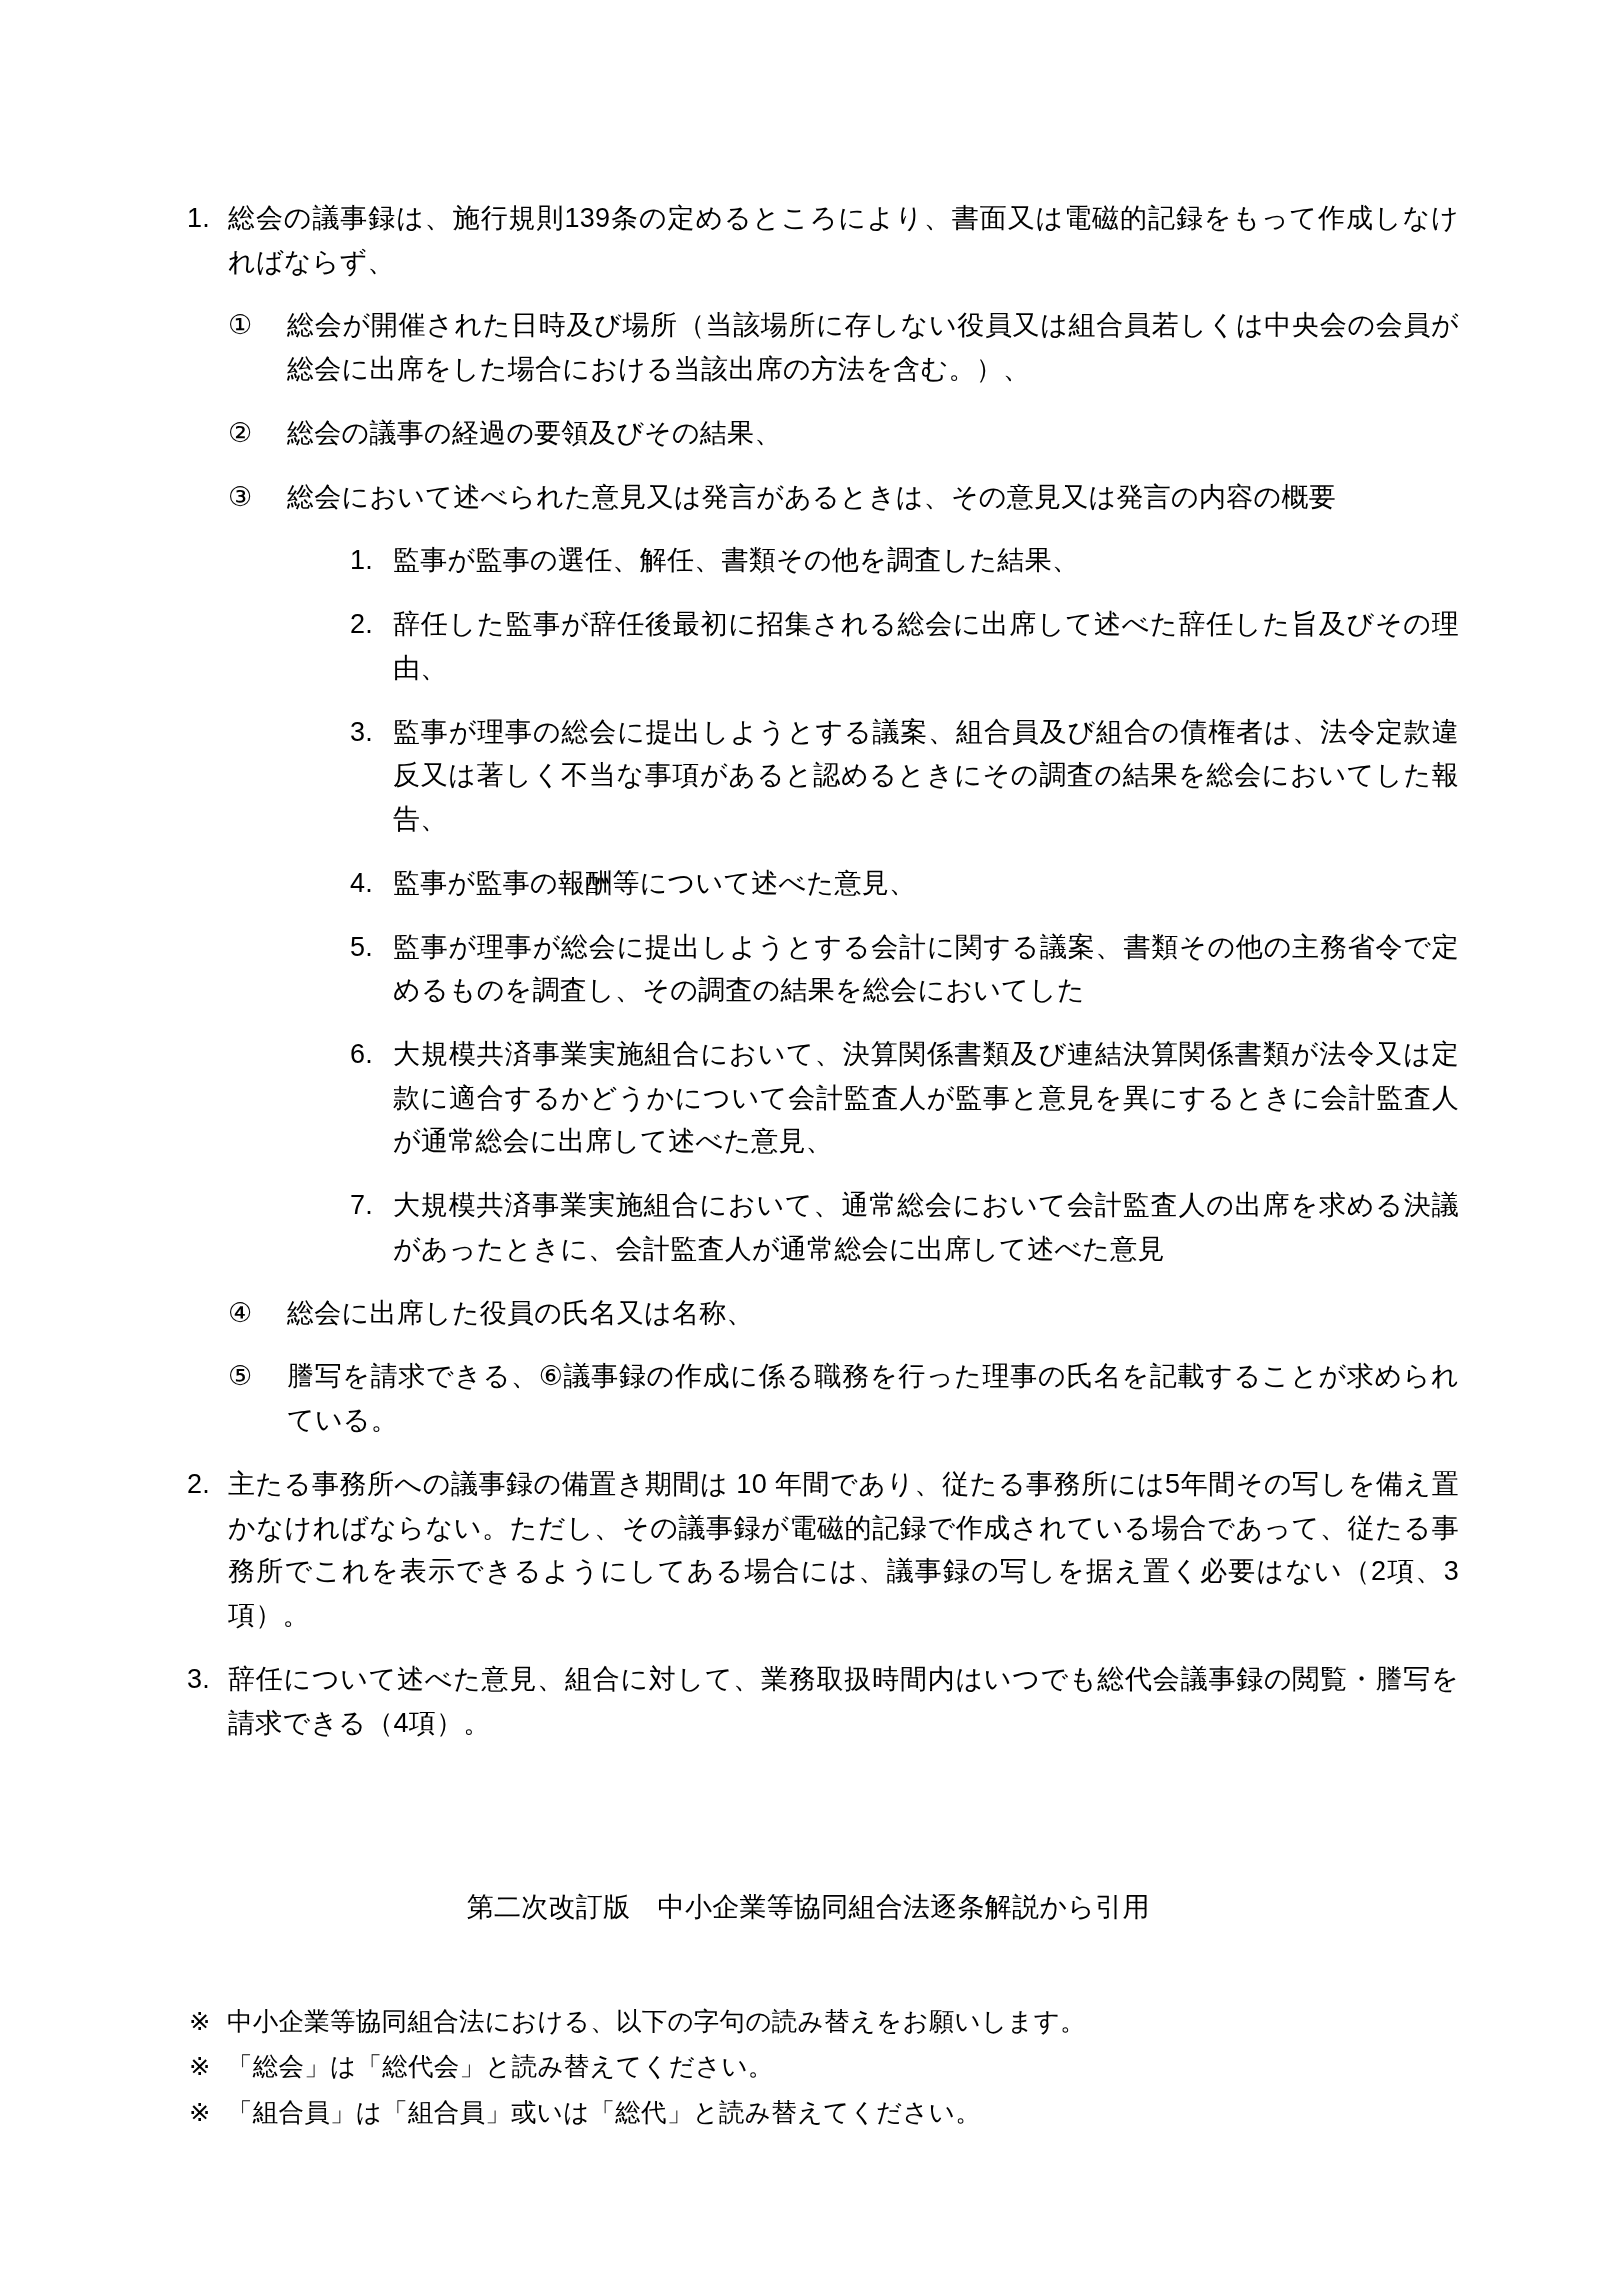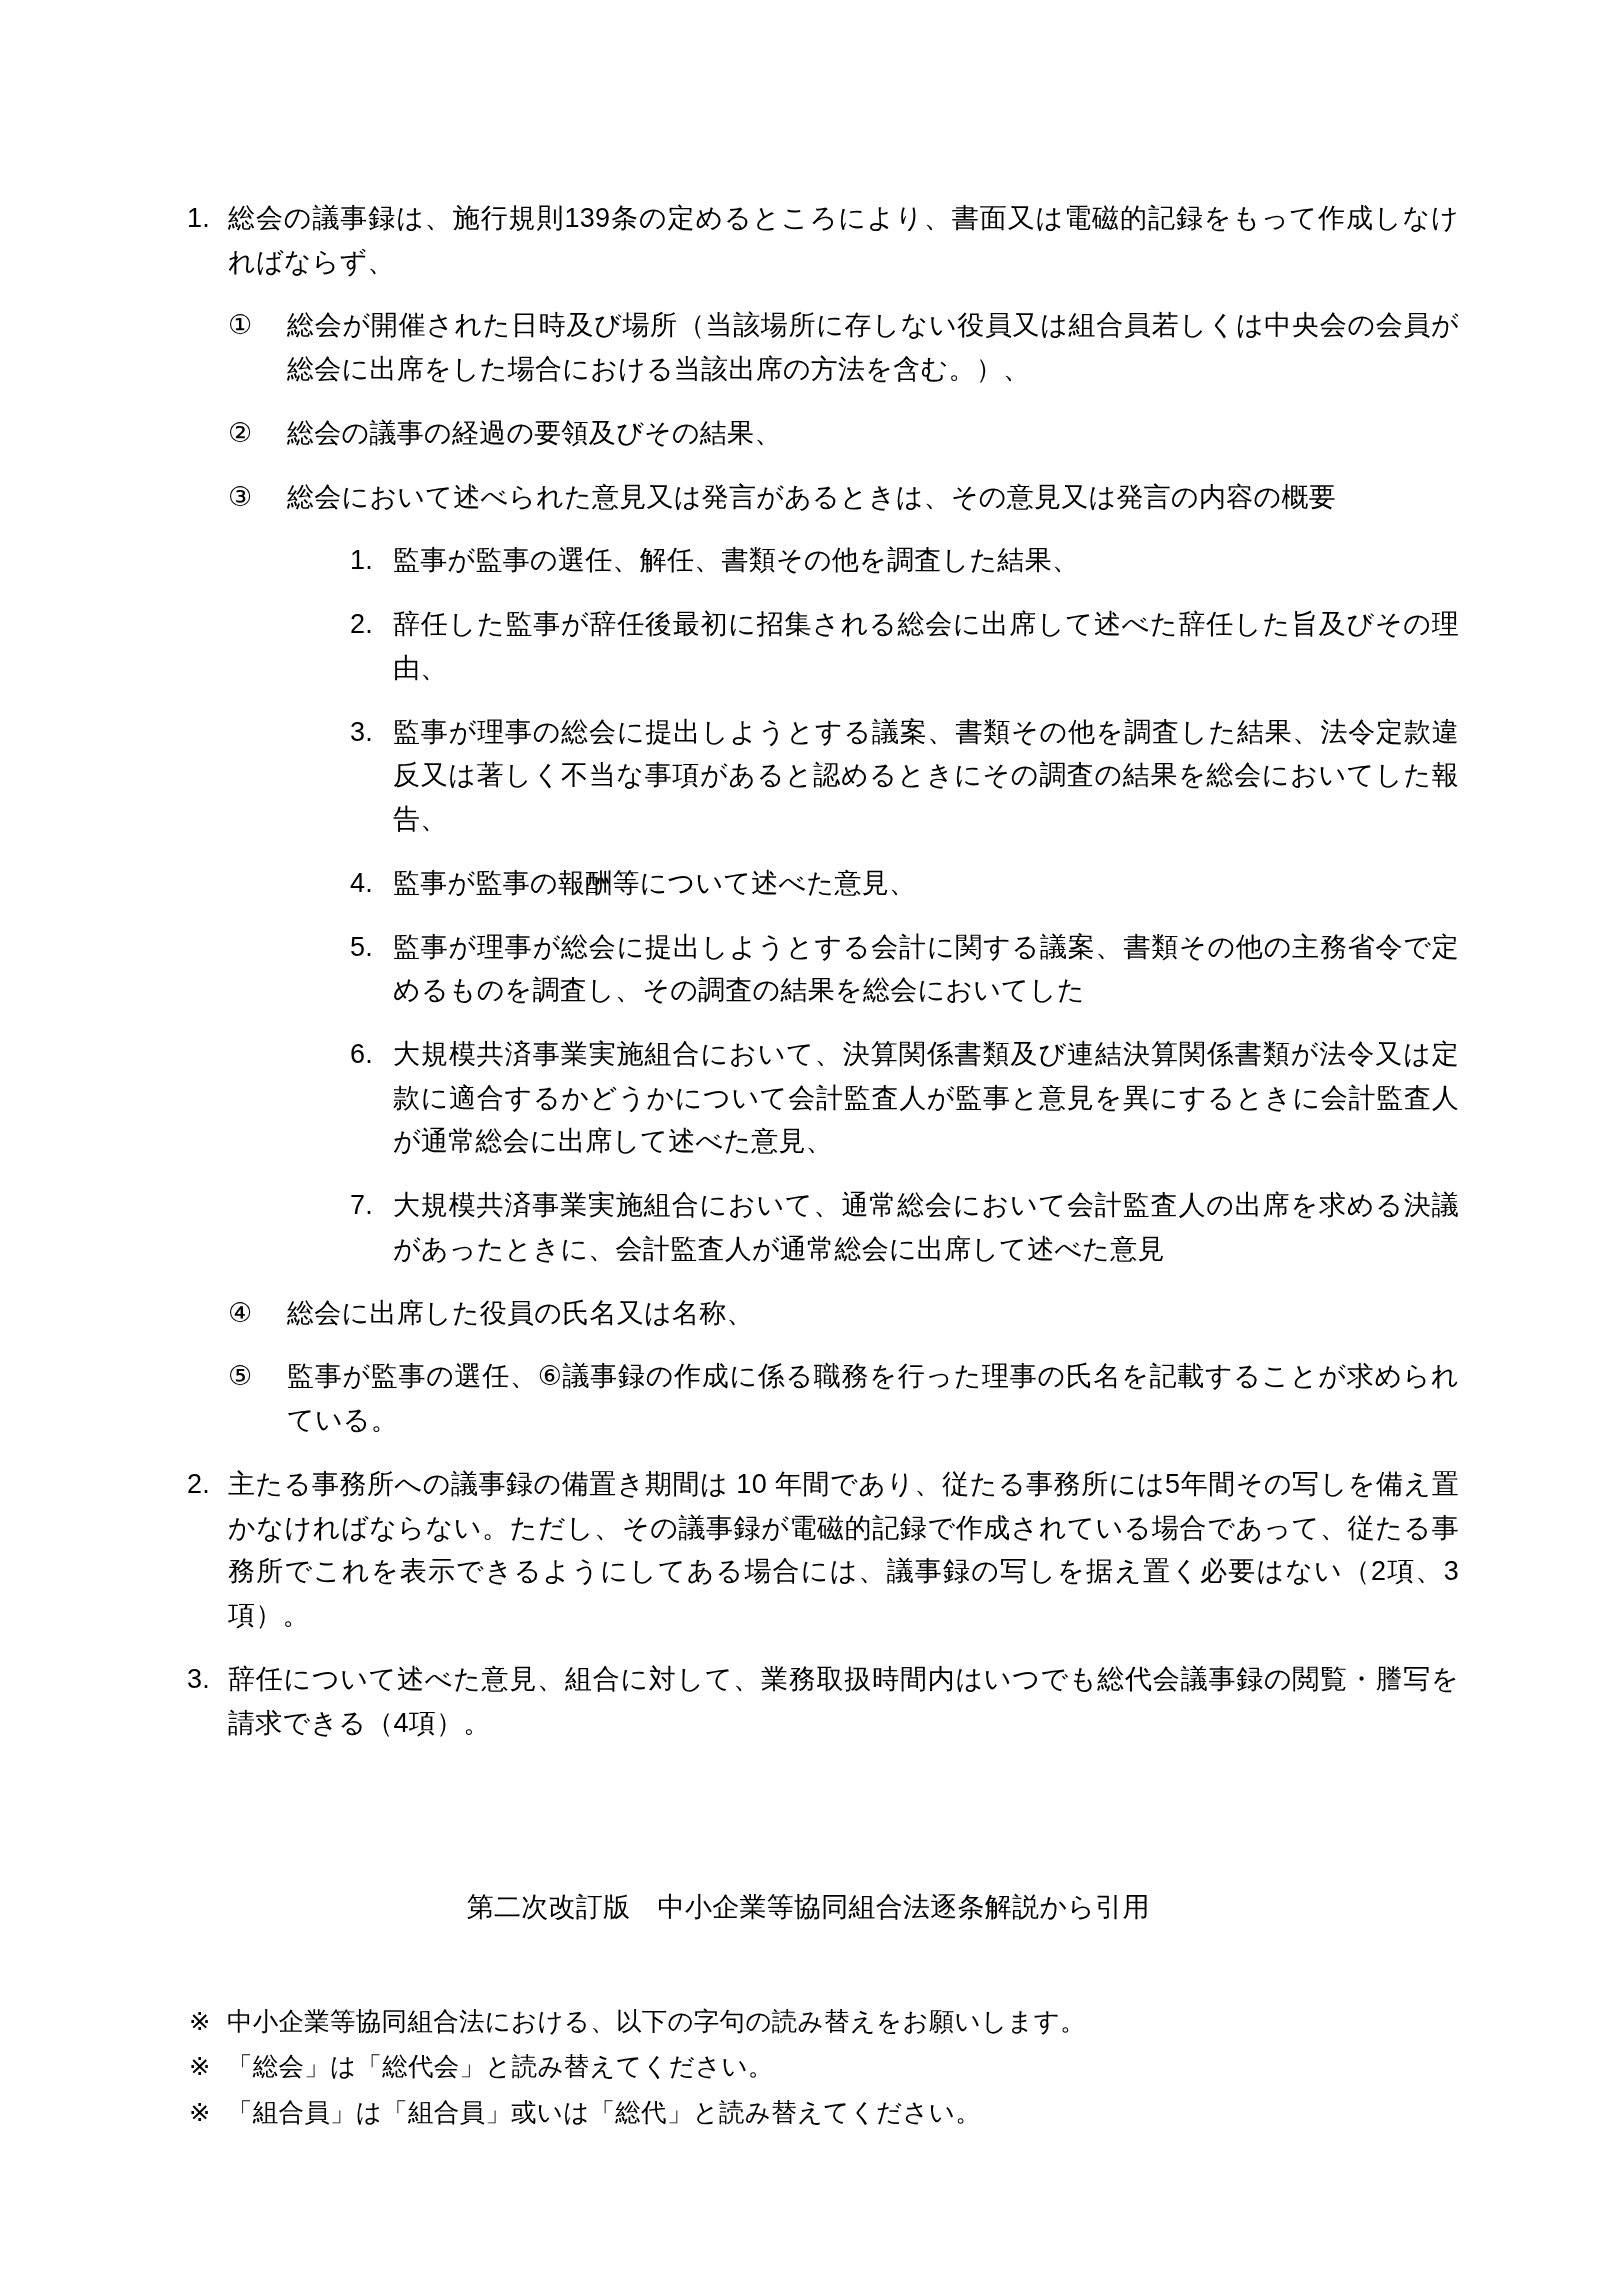--- a/index.html
+++ b/index.html
@@ -148,21 +148,21 @@
               <li>
                 <span class="marker">1.</span>
                 <span class="txt">監事が監事の選任、解任、書類その他を調査した結果、</span>
               </li>
               <li>
                 <span class="marker">2.</span>
                 <span class="txt">辞任した監事が辞任後最初に招集される総会に出席して述べた辞任した旨及びその理由、</span>
               </li>
               <li>
                 <span class="marker">3.</span>
-                <span class="txt">監事が理事の総会に提出しようとする議案、書類その他を調査した結果、法令定款違反又は著しく不当な事項があると認めるときにその調査の結果を総会においてした報告、</span>
+                <span class="txt">監事が理事の総会に提出しようとする議案、組合員及び組合の債権者は、法令定款違反又は著しく不当な事項があると認めるときにその調査の結果を総会においてした報告、</span>
               </li>
               <li>
                 <span class="marker">4.</span>
                 <span class="txt">監事が監事の報酬等について述べた意見、</span>
               </li>
               <li>
                 <span class="marker">5.</span>
                 <span class="txt">監事が理事が総会に提出しようとする会計に関する議案、書類その他の主務省令で定めるものを調査し、その調査の結果を総会においてした</span>
               </li>
               <li>
@@ -176,21 +176,21 @@
             </ol>
           </li>
 
           <li>
             <span class="marker">④</span>
             <span class="txt">総会に出席した役員の氏名又は名称、</span>
           </li>
 
           <li>
             <span class="marker">⑤</span>
-            <span class="txt">監事が監事の選任、⑥議事録の作成に係る職務を行った理事の氏名を記載することが求められている。</span>
+            <span class="txt">謄写を請求できる、⑥議事録の作成に係る職務を行った理事の氏名を記載することが求められている。</span>
           </li>
 
         </ol>
       </li>
 
       <li>
         <span class="marker">2.</span>
         <span class="txt">主たる事務所への議事録の備置き期間は 10 年間であり、従たる事務所には5年間その写しを備え置かなければならない。ただし、その議事録が電磁的記録で作成されている場合であって、従たる事務所でこれを表示できるようにしてある場合には、議事録の写しを据え置く必要はない（2項、3項）。</span>
       </li>
 

